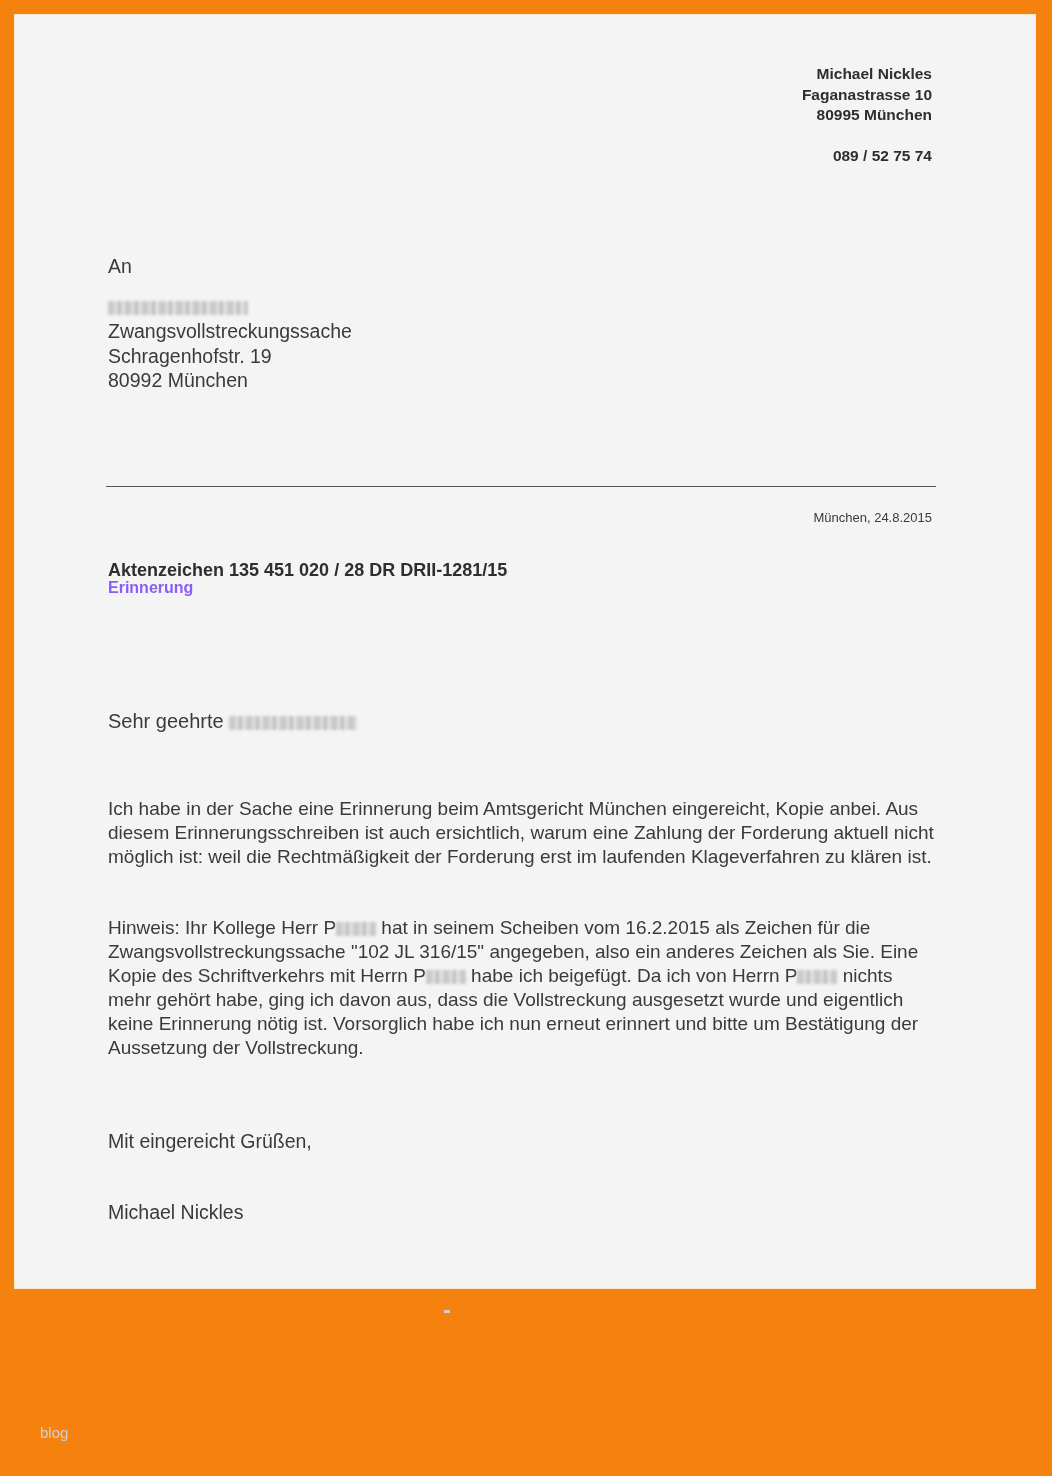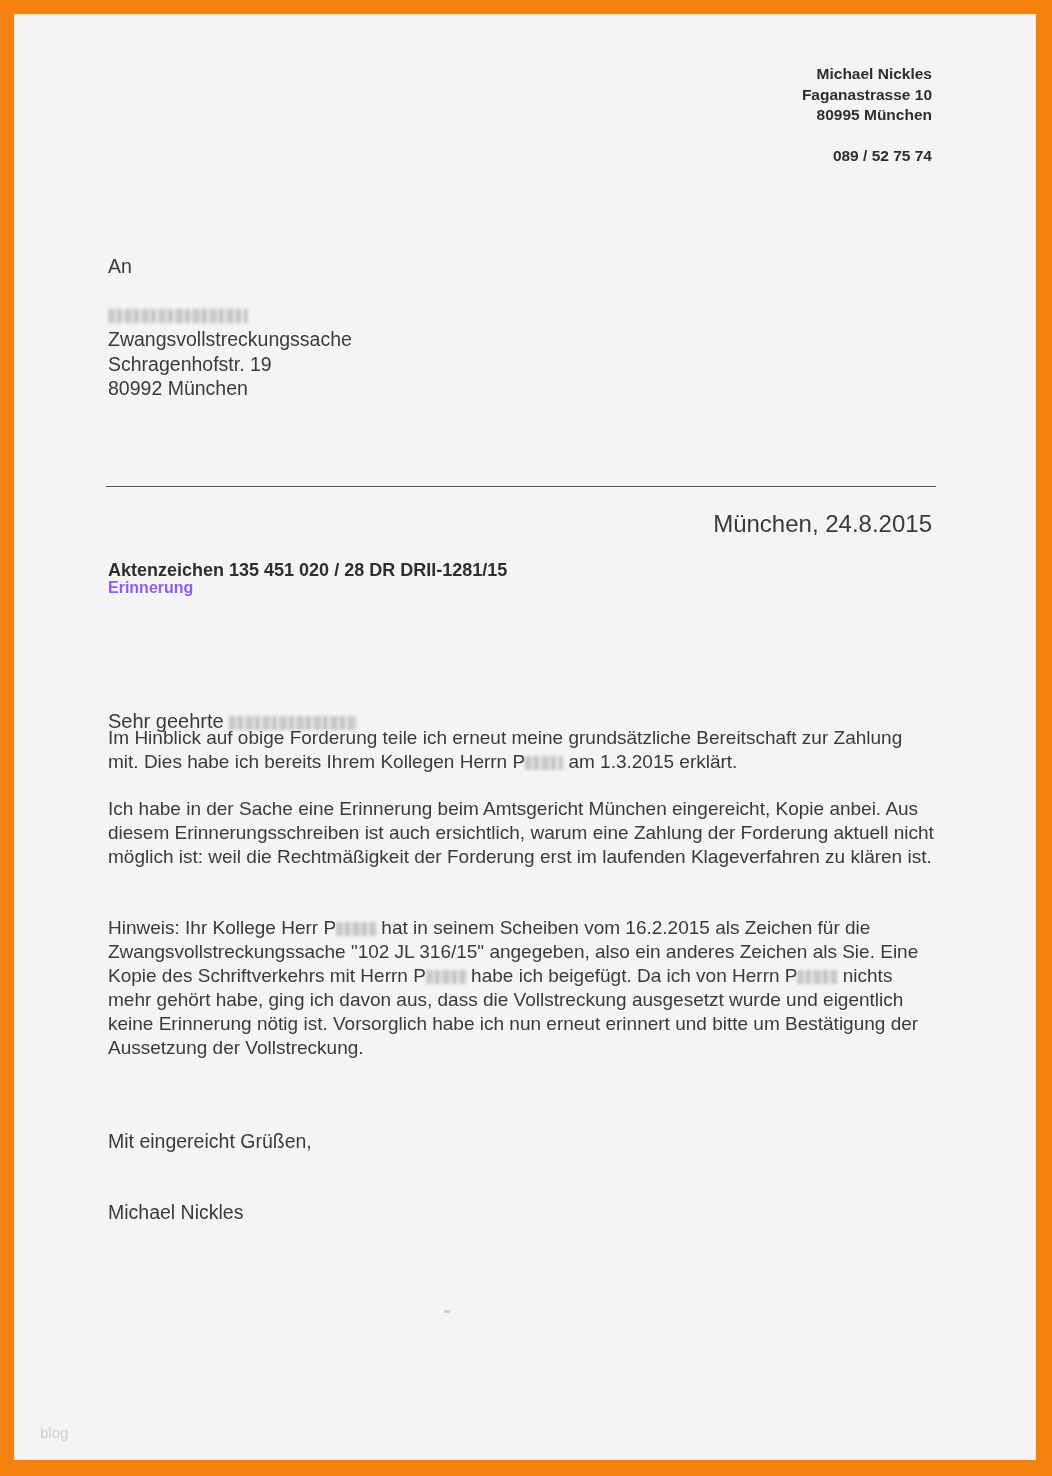--- a/index.html
+++ b/index.html
@@ -9,21 +9,21 @@
       background: #f5820f;
       position: relative;
       overflow: hidden;
       font-family: "Liberation Sans", sans-serif;
     }
     .page {
       position: absolute;
       left: 14px;
       top: 14px;
       width: 1022px;
-      height: 1446px;
+      height: 1275px;
       background: #f4f4f4;
       box-shadow: inset 0 0 0 1px #fde9c8;
       color: #333;
       text-decoration: underline;
     }
     .abs { position: absolute; }
     .sender {
       right: 104px;
       top: 50px;
       text-align: right;
@@ -33,39 +33,39 @@
       color: #2e2e2e;
     }
     .sender .phone { margin-top: 20px; }
     .recipient {
       left: 94px;
       top: 240px;
       font-size: 19.5px;
       line-height: 24.5px;
       color: #3a3a3a;
     }
-    .recipient .an { margin-bottom: 24px; }
+    .recipient .an { margin-bottom: 16px; }
     .blur {
       display: inline-block;
       background: repeating-linear-gradient(90deg, #c8c8c8 0 6px, #dcdcdc 6px 10px, #bcbcbc 10px 13px, #e2e2e2 13px 17px);
       filter: blur(1.5px);
       vertical-align: middle;
       height: 14px;
     }
     .rule {
       left: 92px;
       top: 472px;
       width: 830px;
       height: 1px;
       background: #555;
     }
     .date {
       right: 104px;
       top: 496px;
-      font-size: 24px;
+      font-size: 13px;
       color: #3a3a3a;
     }
     .subject {
       left: 94px;
       top: 546px;
       font-weight: bold;
       font-size: 18px;
       color: #2e2e2e;
     }
     .title {
@@ -144,23 +144,20 @@
 
   <div class="abs subject">Aktenzeichen 135 451 020 / 28 DR DRII-1281/15</div>
 
   <div class="abs title">Erinnerung</div>
 
   <div class="abs salutation">
     <span>Sehr geehrte</span>
     <span class="blur" style="width:128px;"></span>
   </div>
 
-  <div class="abs body-text p1">
-    <span>Im Hinblick auf obige Forderung teile ich erneut meine grundsätzliche Bereitschaft zur Zahlung mit. Dies habe ich bereits Ihrem Kollegen Herrn P</span><span class="blur" style="width:38px;"></span><span> am 1.3.2015 erklärt.</span>
-  </div>
 
   <div class="abs body-text p2">Ich habe in der Sache eine Erinnerung beim Amtsgericht München eingereicht, Kopie anbei. Aus diesem Erinnerungsschreiben ist auch ersichtlich, warum eine Zahlung der Forderung aktuell nicht möglich ist: weil die Rechtmäßigkeit der Forderung erst im laufenden Klageverfahren zu klären ist.</div>
 
   <div class="abs body-text p3">
     <span>Hinweis: Ihr Kollege Herr P</span><span class="blur" style="width:40px;"></span><span> hat in seinem Scheiben vom 16.2.2015 als Zeichen für die Zwangsvollstreckungssache "102 JL 316/15" angegeben, also ein anderes Zeichen als Sie. Eine Kopie des Schriftverkehrs mit Herrn P</span><span class="blur" style="width:40px;"></span><span> habe ich beigefügt. Da ich von Herrn P</span><span class="blur" style="width:40px;"></span><span> nichts mehr gehört habe, ging ich davon aus, dass die Vollstreckung ausgesetzt wurde und eigentlich keine Erinnerung nötig ist. Vorsorglich habe ich nun erneut erinnert und bitte um Bestätigung der Aussetzung der Vollstreckung.</span>
   </div>
 
   <div class="abs closing">Mit eingereicht Grüßen,</div>
 
   <div class="abs signature">Michael Nickles</div>

